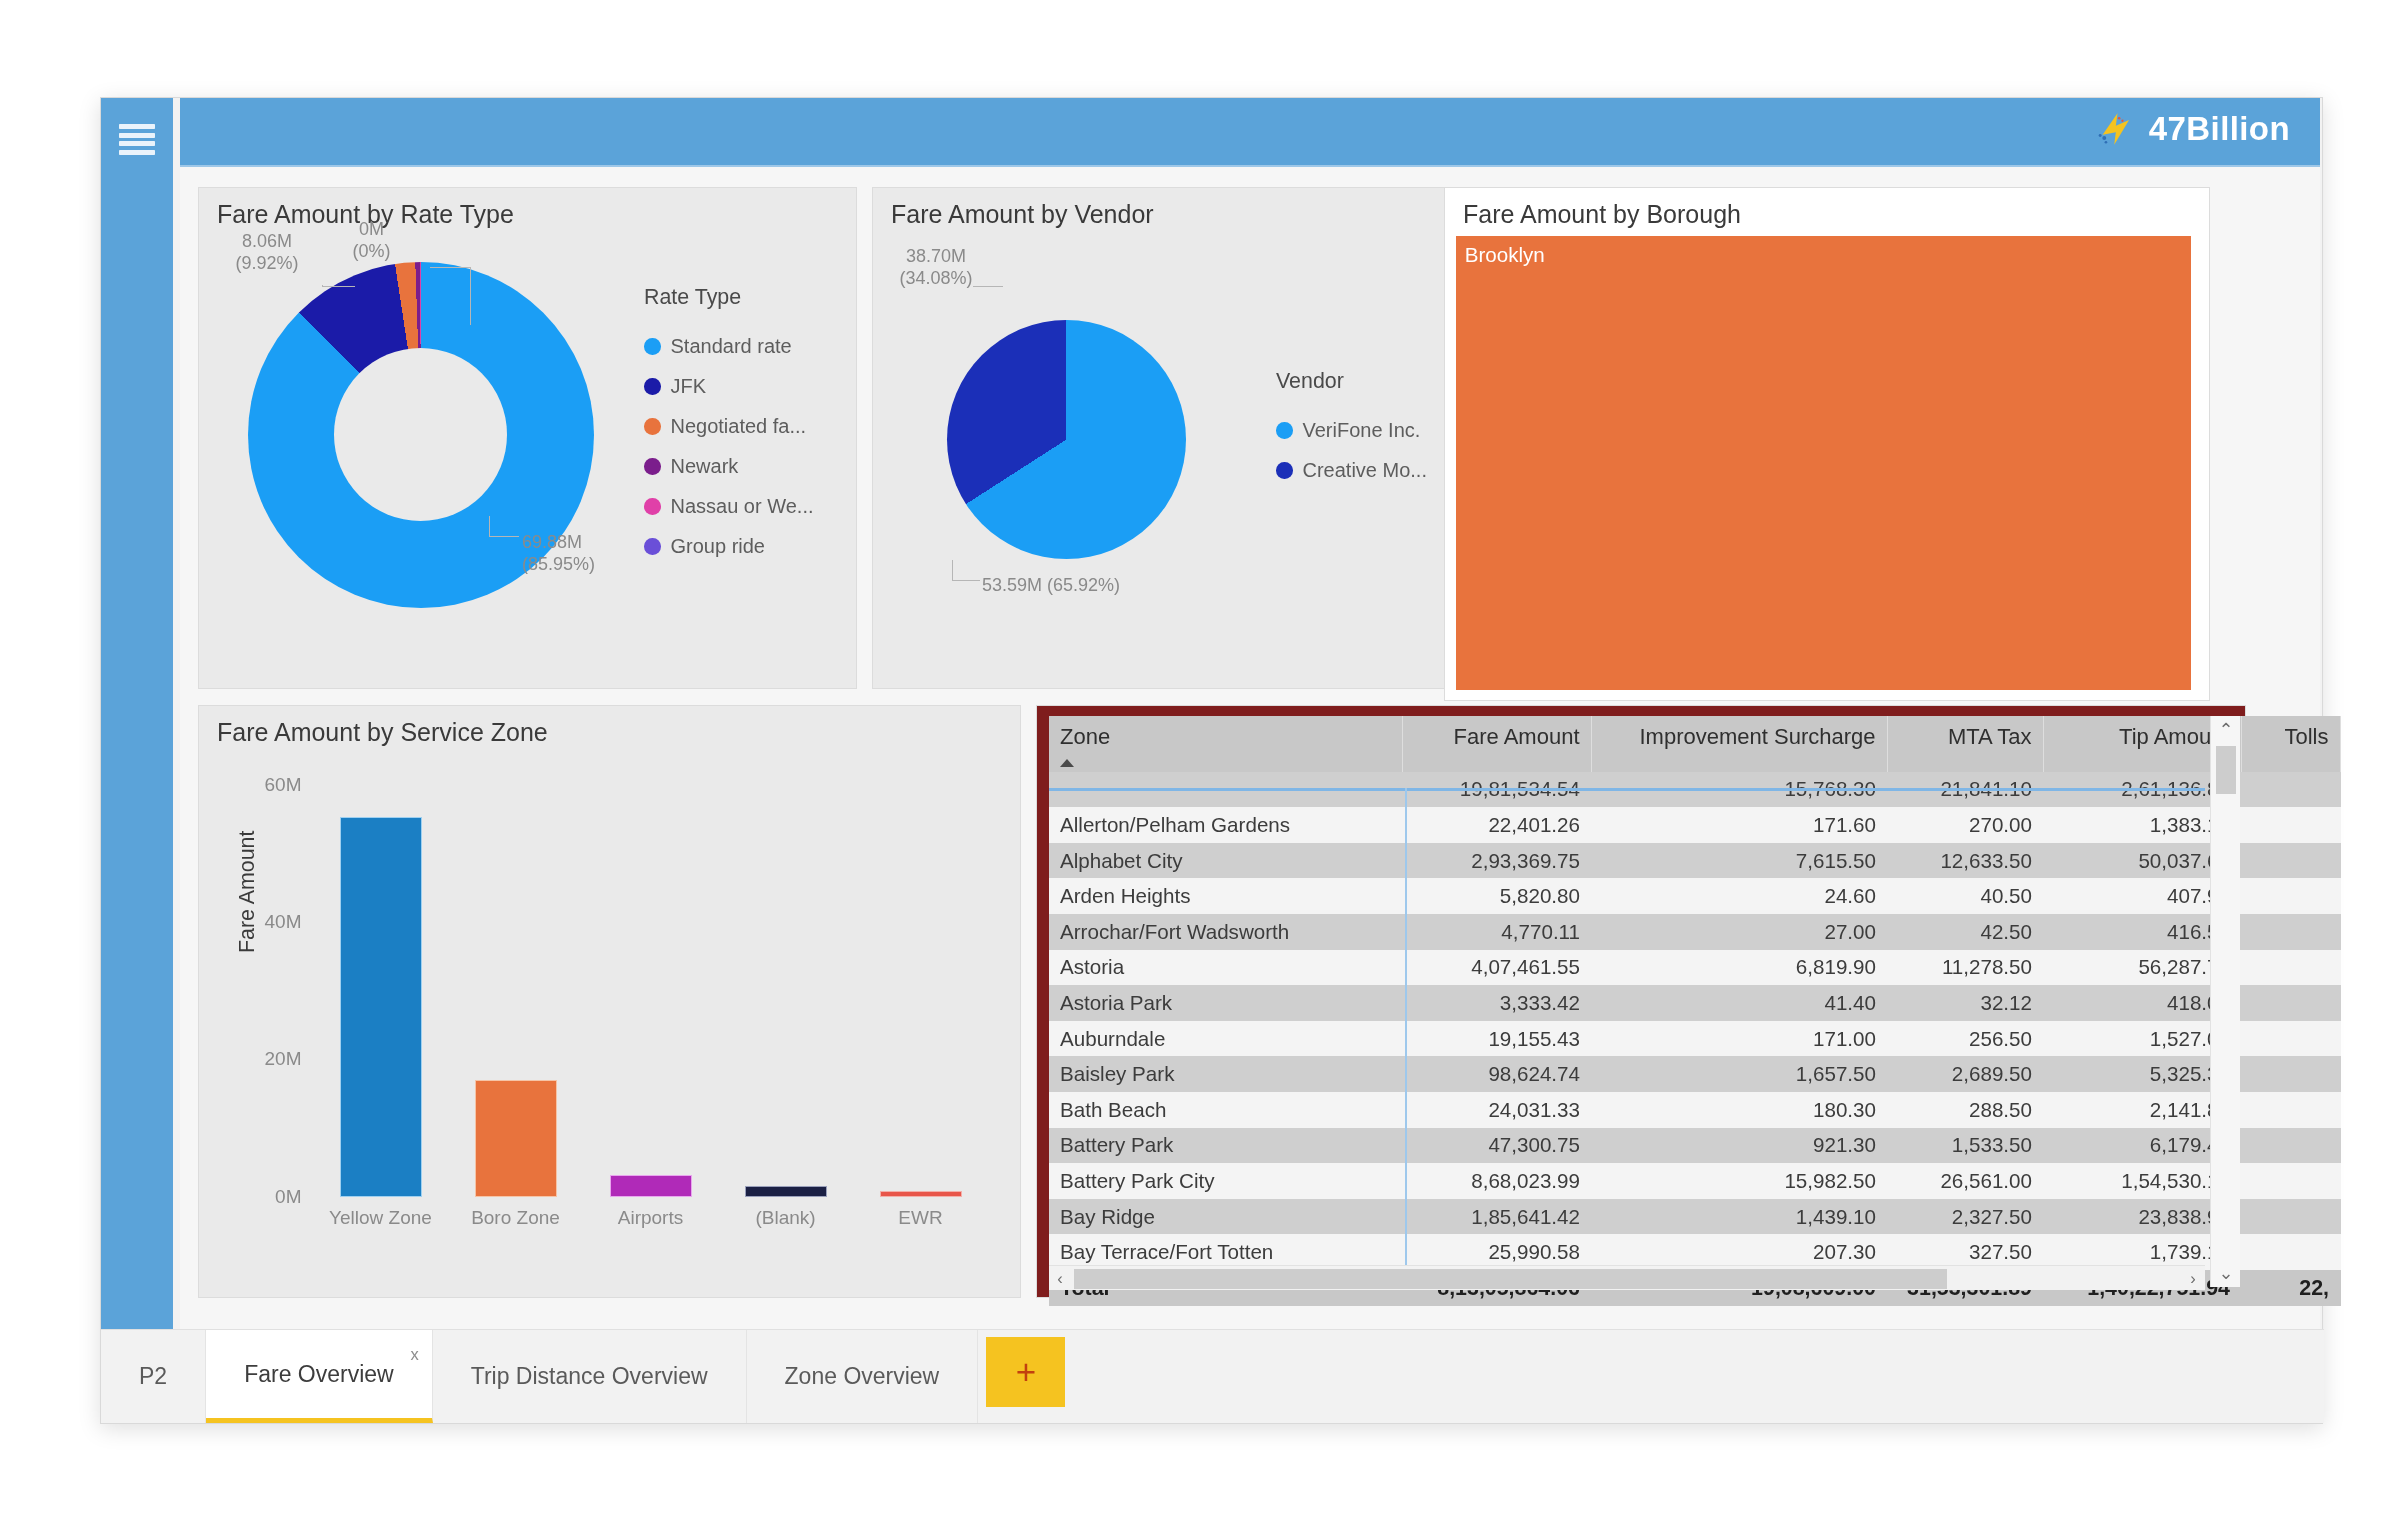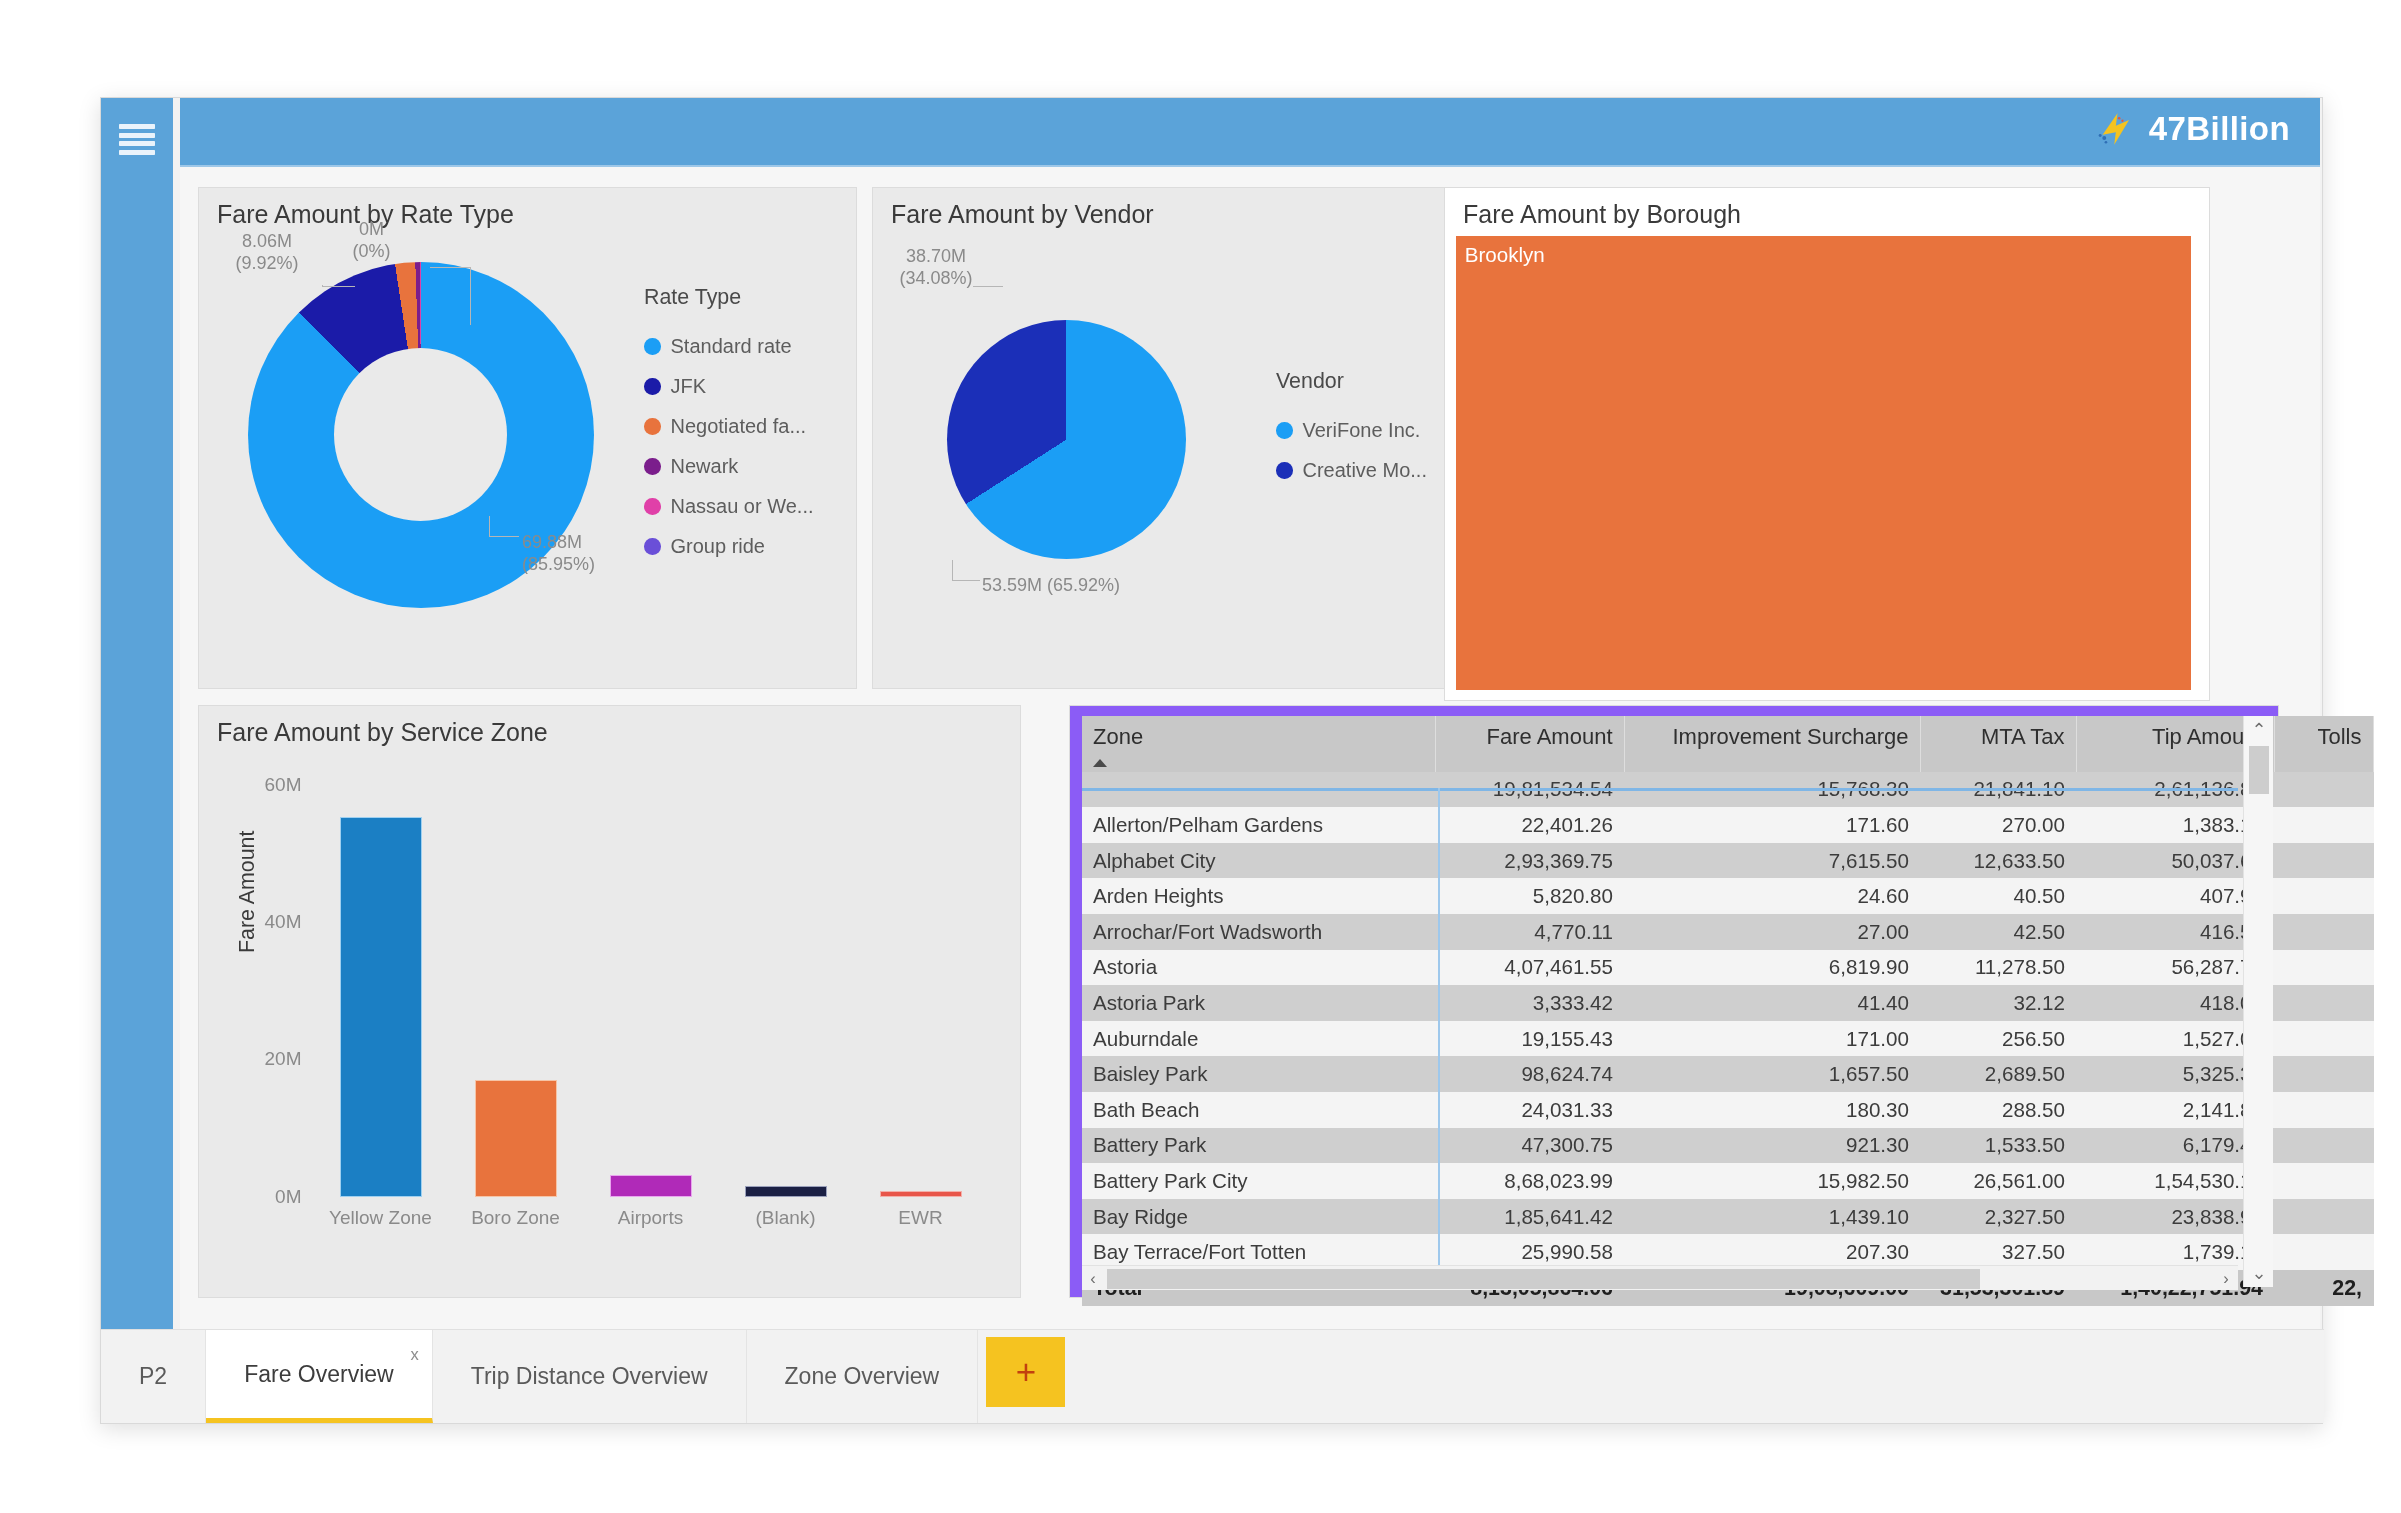--- a/index.html
+++ b/index.html
@@ -58,21 +58,21 @@
   .tile-title {
     position: absolute; left: 18px; top: 11.5px;
     font-size: 25px; color: #3a3a3a;
   }
 
   
   #tile-rate   { left: 18px;   top: 20px;   width: 659px;  height: 502px; }
   #tile-vendor { left: 692px;  top: 20px;   width: 593px;  height: 502px; }
   #tile-boro   { left: 1264px; top: 20px;   width: 766px;  height: 514px; background:#ffffff; }
   #tile-zone   { left: 18px;   top: 538px;  width: 823px; height: 593px; }
-  #tile-table  { left: 856px; top: 538px;  width: 1210px; height: 593px; background:#8b5cf6;margin-left:33px; }
+  #tile-table  { left: 856px; top: 538px;  width: 1210px; height: 593px; background:#7f1d1d; }
 
   
   #donut-wrap { position: absolute; left: 49px; top: 74px; width: 346px; height: 346px; }
   #donut {
     position: absolute; left: 0; top: 0; width: 346px; height: 346px;
     border-radius: 50%;
   }
   #donut-hole {
     position: absolute; left: 86px; top: 86px; width: 173px; height: 173px;
     background: #eaeaea; border-radius: 50%;

